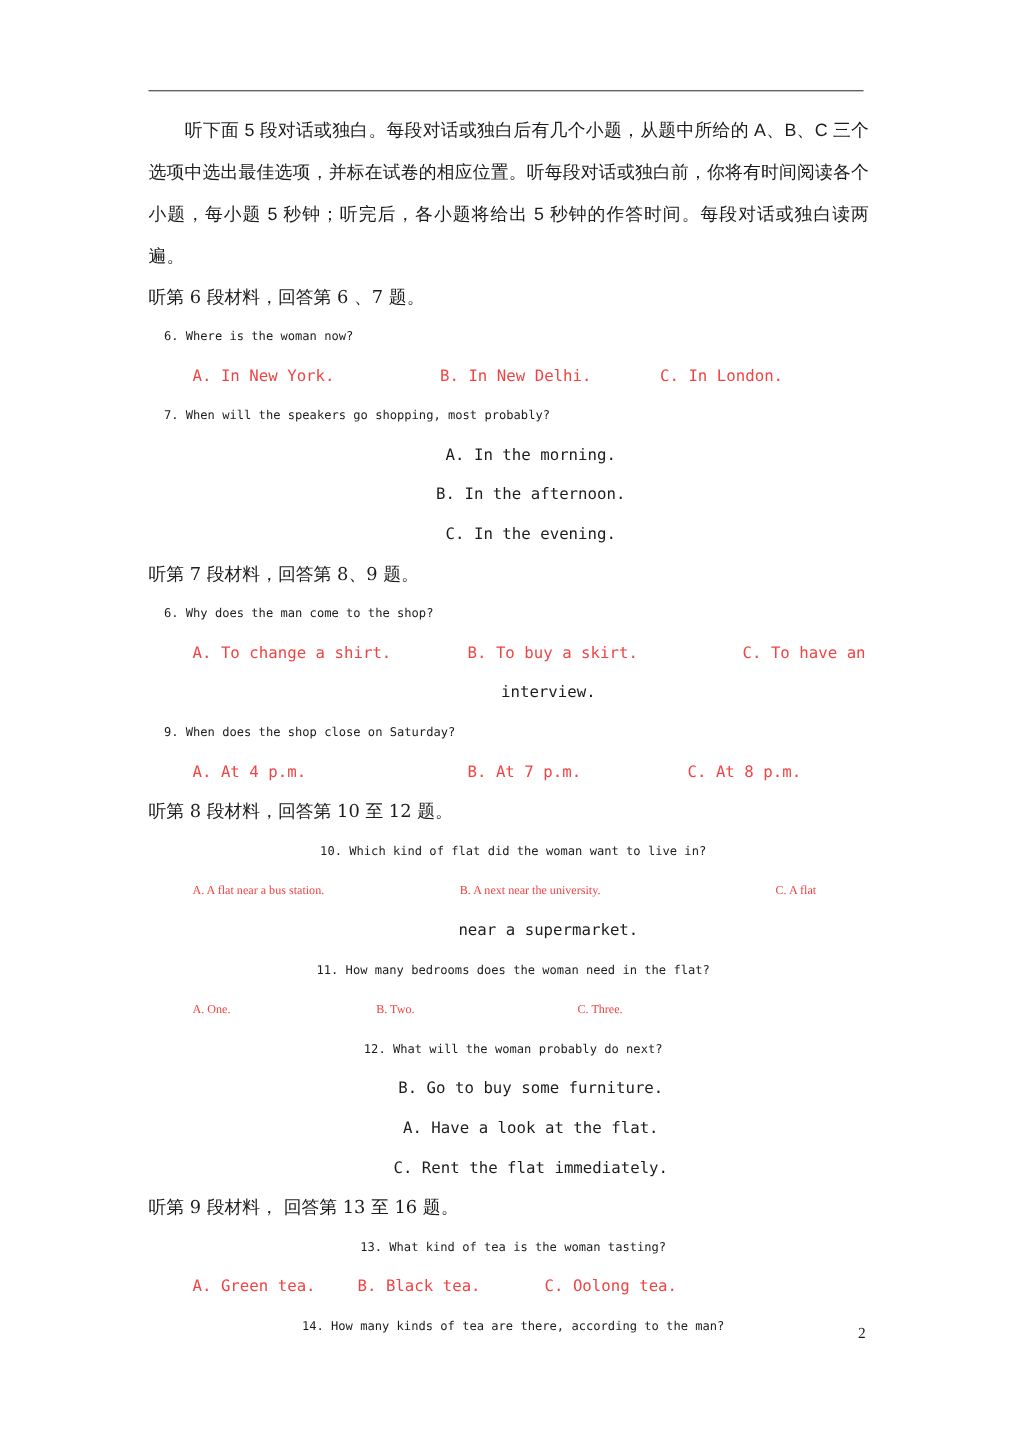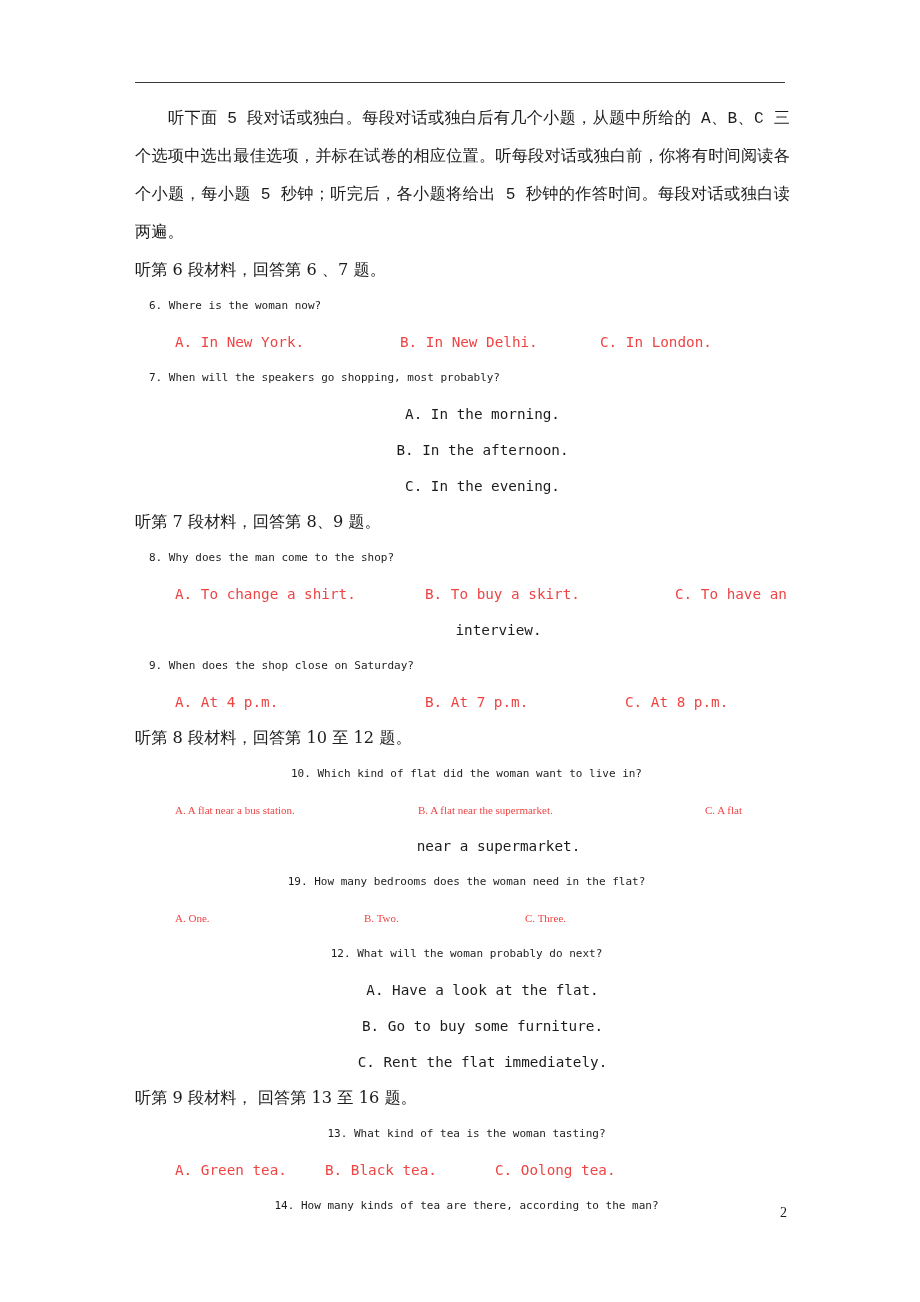--- a/index.html
+++ b/index.html
@@ -38,21 +38,21 @@
   
   .body-block {
     position: absolute;
     left: 135px;
     top: 100px;
     width: 655px;
   }
 
   
   .cn-para {
-    font-family: Liberation Mono, monospace;
+    font-family: Liberation Sans, sans-serif;
     font-size: 16.2px;
     line-height: 38px;
     text-align: justify;
     text-justify: inter-ideograph;
     text-indent: 33px;
     margin: 0 0 0 0;
     letter-spacing: 0.1px;
     color: #1c1c1c;
   }
 
@@ -148,21 +148,21 @@
       <span class="col" style="left:465px">C. In London.</span>
     </div>
 
     <p class="q-stem">7. When will the speakers go shopping, most probably?</p>
     <div class="opt-row">A. In the morning.</div>
     <div class="opt-row">B. In the afternoon.</div>
     <div class="opt-row">C. In the evening.</div>
 
     <p class="cn-line">听第 7 段材料，回答第 8、9 题。</p>
 
-    <p class="q-stem">8. Why does the man come to the shop?</p>
+    <p class="q-stem">6. Why does the man come to the shop?</p>
 
     <div class="cols">
       <span class="col" style="left:40px">A.  To change a shirt.</span>
       <span class="col" style="left:290px">B. To buy a skirt.</span>
       <span class="col" style="left:540px">C. To have an</span>
     </div>
     <div class="opt-row cont">interview.</div>
 
     <p class="q-stem">9. When does the shop close on Saturday?</p>
 
@@ -171,36 +171,36 @@
       <span class="col" style="left:290px">B. At 7 p.m.</span>
       <span class="col" style="left:490px">C. At 8 p.m.</span>
     </div>
 
     <p class="cn-line">听第 8 段材料，回答第 10 至 12 题。</p>
 
     <p class="q-stem wide-num">10. Which kind of flat did the woman want to live in?</p>
 
     <div class="cols serif-opt">
       <span class="col" style="left:40px">A.  A flat near a bus station.</span>
-      <span class="col" style="left:283px">B. A flat near the supermarket.</span>
+      <span class="col" style="left:283px">B. A next near the university.</span>
       <span class="col" style="left:570px">C. A flat</span>
     </div>
     <div class="opt-row cont">near a supermarket.</div>
 
-    <p class="q-stem wide-num">19. How many bedrooms does the woman need in the flat?</p>
+    <p class="q-stem wide-num">11. How many bedrooms does the woman need in the flat?</p>
 
     <div class="cols serif-opt">
       <span class="col" style="left:40px">A.  One.</span>
-      <span class="col" style="left:229px">B. Two.</span>
+      <span class="col" style="left:207px">B. Two.</span>
       <span class="col" style="left:390px">C.  Three.</span>
     </div>
 
     <p class="q-stem wide-num">12. What will the woman probably do next?</p>
+    <div class="opt-row">B.  Go to buy some furniture.</div>
     <div class="opt-row">A.  Have a look at the flat.</div>
-    <div class="opt-row">B.  Go to buy some furniture.</div>
     <div class="opt-row">C.  Rent the flat immediately.</div>
 
     <p class="cn-line">听第 9 段材料， 回答第 13 至 16 题。</p>
 
     <p class="q-stem wide-num">13. What kind of tea is the woman tasting?</p>
 
     <div class="cols">
       <span class="col" style="left:40px">A.  Green tea.</span>
       <span class="col" style="left:190px">B. Black tea.</span>
       <span class="col" style="left:360px">C. Oolong tea.</span>

